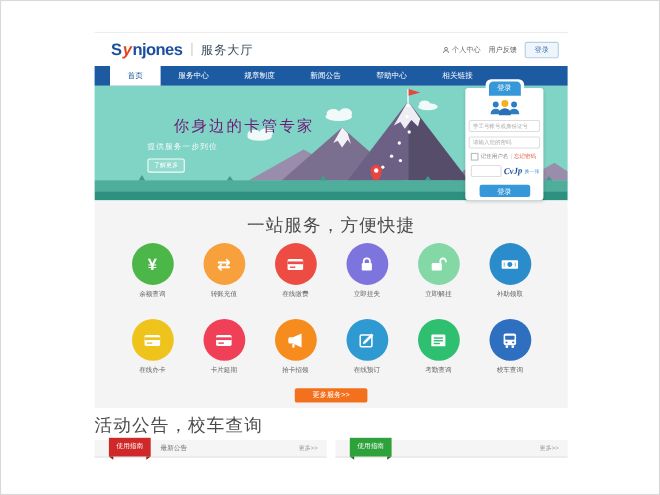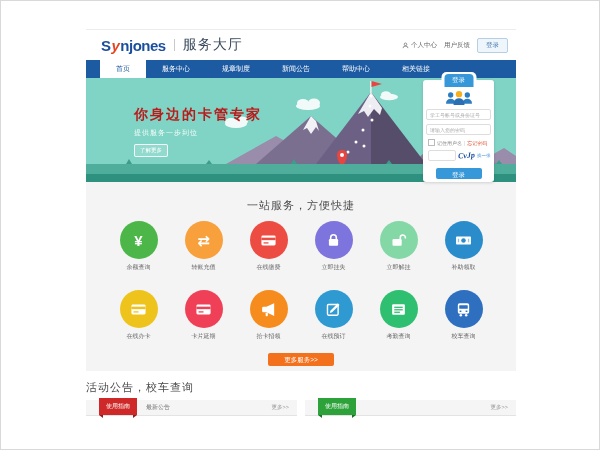--- a/index.html
+++ b/index.html
@@ -5,35 +5,35 @@
   html,body{margin:0;padding:0;}
   body{font-family:"Liberation Sans","DejaVu Sans",sans-serif;background:#fff;}
   .canvas{position:relative;width:598px;height:448px;border:1px solid #d9d9d9;background:#fff;overflow:hidden;}
   .page{position:absolute;left:85px;top:28px;width:430px;border-top:1px solid #ececec;}
 
   
   .header{position:relative;height:30px;background:#fff;display:flex;align-items:center;}
   .logo{margin-left:15px;font-size:15px;font-weight:bold;color:#1b4f9e;letter-spacing:-0.5px;display:flex;align-items:baseline;}
   .logo .accent{color:#e8431f;font-style:italic;margin:0 1px;}
   .logo-divider{width:1px;height:12px;background:#c9c9c9;margin:0 8px;}
-  .site-name{font-size:14px;color:#3a4a5c;letter-spacing:1px;}
+  .site-name{font-size:11px;color:#3a4a5c;letter-spacing:1px;}
   .header-right{margin-left:auto;margin-right:8px;display:flex;align-items:center;gap:7px;}
   .hlink{font-size:6.5px;color:#666;display:flex;align-items:center;gap:2px;}
   .hbtn{font-size:6.5px;color:#3f74ad;border:1px solid #b5cfe4;background:#eef5fb;border-radius:2px;padding:2px 8px;}
 
   
   .nav{height:18px;background:#1c5aa2;display:flex;align-items:stretch;padding-left:14px;position:relative;}
   .nav-item{font-size:7px;color:#fff;display:flex;align-items:center;justify-content:center;width:60px;}
   .nav-item.active{background:#fff;color:#1c5aa2;width:46px;}
 
   
   .hero{position:relative;height:104px;background:#7fd4c5;overflow:visible;}
   .hero-art{position:absolute;left:0;top:0;}
   .hero-text{position:absolute;left:48px;top:28px;z-index:2;}
-  .hero-title{font-size:14px;font-weight:bold;color:#b91c1c;letter-spacing:2px;}
+  .hero-title{font-size:14px;font-weight:normal;color:#701a75;letter-spacing:2px;margin-left:24px;}
   .hero-sub{margin-top:4px;font-size:7px;color:rgba(255,255,255,.93);letter-spacing:1px;}
   .hero-cta{display:inline-block;margin-top:6px;font-size:5.5px;color:#fff;border:1px solid rgba(255,255,255,.9);background:rgba(255,255,255,.14);border-radius:2px;padding:2px 5px;}
 
   
   .login{position:absolute;left:337px;top:2px;width:71px;height:102px;background:#fff;border-radius:3px;box-shadow:0 1px 3px rgba(0,0,0,.15);z-index:5;}
   .login-tab-wrap{position:absolute;top:-8px;left:50%;transform:translateX(-50%);background:#fff;padding:2px 3px 0;border-radius:5px 5px 0 0;}
   .login-tab{background:#3798d9;border-radius:4px 4px 0 0;padding:2px 8px;font-size:6.5px;color:#fff;white-space:nowrap;}
   .login-users{display:block;margin:10px auto 0;width:30px;height:15px;}
   .login input{display:block;width:57px;margin:4px auto 0;height:9px;border:1px solid #ddd;border-radius:2px;font-size:5px;padding:0 3px;color:#555;box-sizing:content-box;}
   .login input::placeholder{color:#aaa;}
@@ -42,21 +42,21 @@
   .remember{font-size:5px;color:#888;}
   .sep{font-size:5px;color:#ccc;}
   .forgot{font-size:5px;color:#e2593b;}
   .cap-input{width:20px !important;margin:0 !important;}
   .captcha{width:22px;height:11px;display:flex;align-items:center;justify-content:center;font-size:8px;font-style:italic;font-weight:bold;color:#1b4f9e;font-family:"Liberation Serif","DejaVu Serif",serif;transform:rotate(-3deg);}
   .cap-change{font-size:4.5px;color:#3f8fd6;white-space:nowrap;}
   .login-submit{display:block;margin:7px auto 0;width:46px;height:11px;background:#3798d9;border:none;border-radius:2px;color:#fff;font-size:6.5px;line-height:11px;text-align:center;}
 
   
   .services{background:#f4f4f5;padding:16px 0 5px;text-align:center;}
-  .sec-title{font-size:11px;color:#4a4a4a;letter-spacing:1px;line-height:15px;}
+  .sec-title{font-size:16px;color:#4a4a4a;letter-spacing:1px;line-height:15px;}
   .svc-row{display:flex;justify-content:center;margin-top:8px;}
   .svc-row.second{margin-top:18px;}
   .svc{width:65px;text-align:center;}
   .svc-circle{width:38px;height:38px;border-radius:50%;background:var(--c);color:var(--c);display:flex;align-items:center;justify-content:center;margin:0 auto;}
   .svc-circle svg{width:17px;height:17px;display:block;}
   .glyph{color:#fff;font-weight:bold;font-size:15px;line-height:1;}
   .svc-label{margin-top:4px;font-size:6px;color:#666;}
   .more-btn{display:block;margin:12px auto 0;width:66px;height:13px;background:#f3701d;border-radius:2px;color:#fff;font-size:6.5px;line-height:13px;text-align:center;}
 
   

